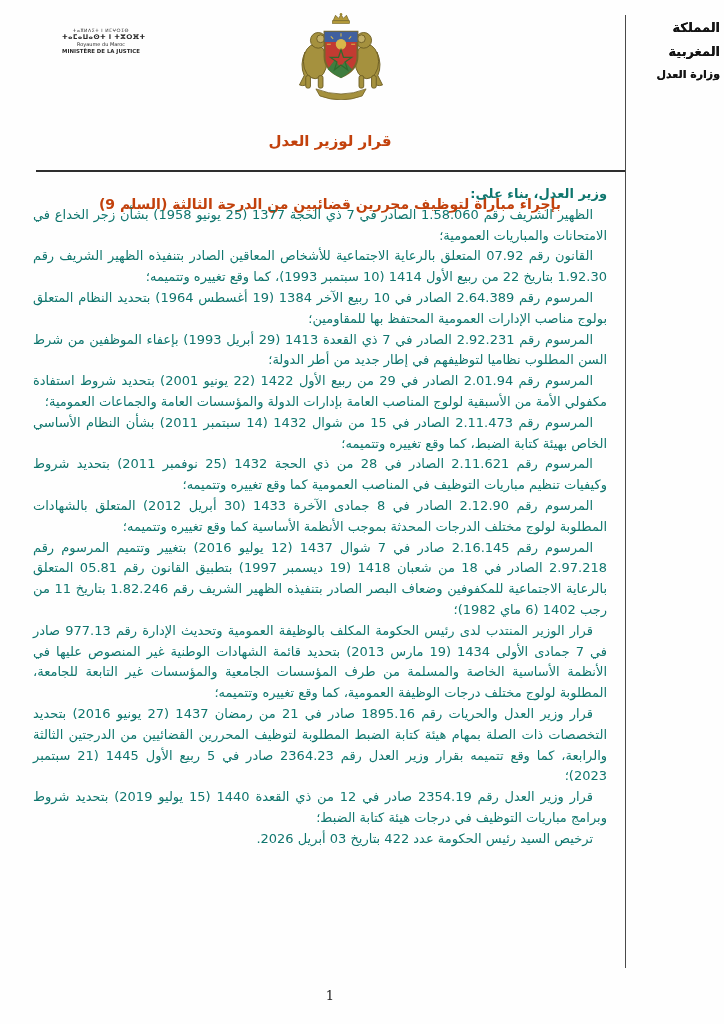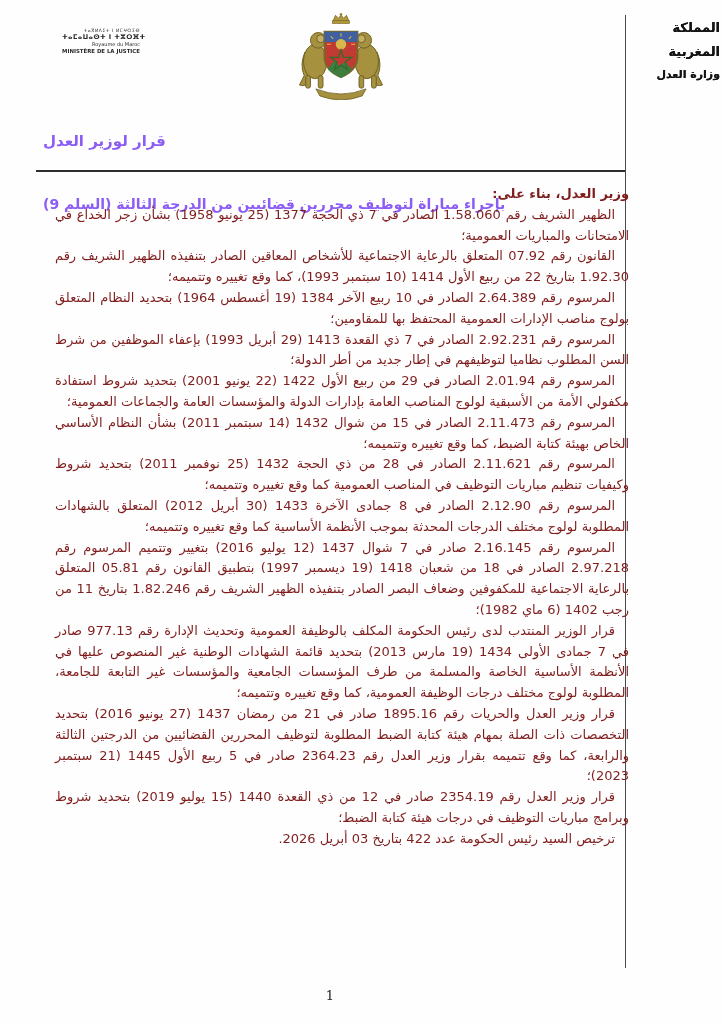--- a/index.html
+++ b/index.html
@@ -8,51 +8,51 @@
     width:724px;height:1024px;
     margin:0 auto;
     background:#fefefe;
     overflow:hidden;
     font-family:"DejaVu Sans",sans-serif;
     color:#1b1b1b;
   }
   
   .logo-left{
     position:absolute;left:62px;top:27px;width:78px;
-    text-align:right;color:#2a2a2a;line-height:7px;
+    text-align:center;color:#2a2a2a;line-height:7px;
   }
   .logo-left .t1{font-size:4.5px;letter-spacing:.6px;white-space:nowrap;}
   .logo-left .t2{font-size:6.5px;font-weight:bold;letter-spacing:.4px;white-space:nowrap;}
   .logo-left .t3{font-size:5px;white-space:nowrap;}
   .logo-left .t4{font-size:5.4px;font-weight:bold;white-space:nowrap;}
   .coat{position:absolute;left:294px;top:12px;width:94px;height:88px;}
   .coat svg{width:100%;height:100%;display:block;}
   .callig{
     position:absolute;left:630px;top:16px;width:90px;
     direction:rtl;text-align:right;font-weight:bold;color:#141414;
   }
   .callig .c1{font-size:13px;line-height:24px;text-shadow:0 0 .4px #141414;}
   .callig .c2{font-size:11px;line-height:22px;text-shadow:0 0 .4px #141414;}
   
   .v-rule{position:absolute;left:625px;top:15px;width:1px;height:953px;background:#4a4a4a;}
   .h-rule{position:absolute;left:36px;top:170px;width:590px;height:2px;background:#2e2e2e;}
   
   .title-block{
     position:absolute;left:43px;top:90px;width:574px;
-    direction:rtl;text-align:left;font-weight:bold;color:#8b5cf6;
+    direction:rtl;text-align:center;font-weight:bold;color:#c2410c;
     white-space:pre-wrap;
   }
   .title-block .l1{font-size:15px;line-height:26px;}
   .title-block .l2{font-size:14px;line-height:25px;}
   .title-block .l3{font-size:14px;line-height:25px;}
   
   .body-text{
-    position:absolute;left:55px;top:184px;width:574px;
+    position:absolute;left:33px;top:184px;width:574px;
     direction:rtl;text-align:justify;
-    font-size:13px;line-height:20.8px;color:#7f1d1d;
+    font-size:13px;line-height:20.8px;color:#0f766e;
   }
   .body-text p{margin:0;padding:0;}
   .body-text .opening{font-weight:bold;text-indent:0;}
   .body-text .para{text-indent:14px;}
   
   .page-number{
     position:absolute;left:43px;top:988px;width:574px;
     text-align:center;font-family:"DejaVu Serif",serif;
     font-size:13px;color:#222;
   }

